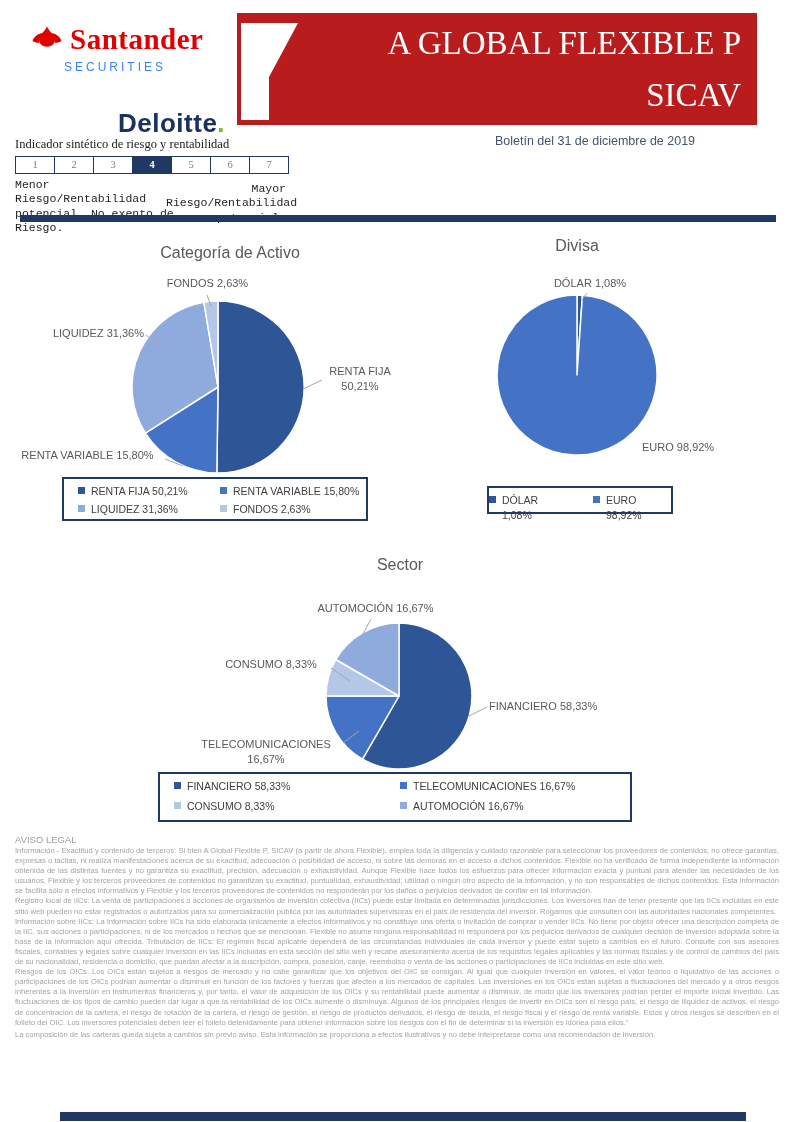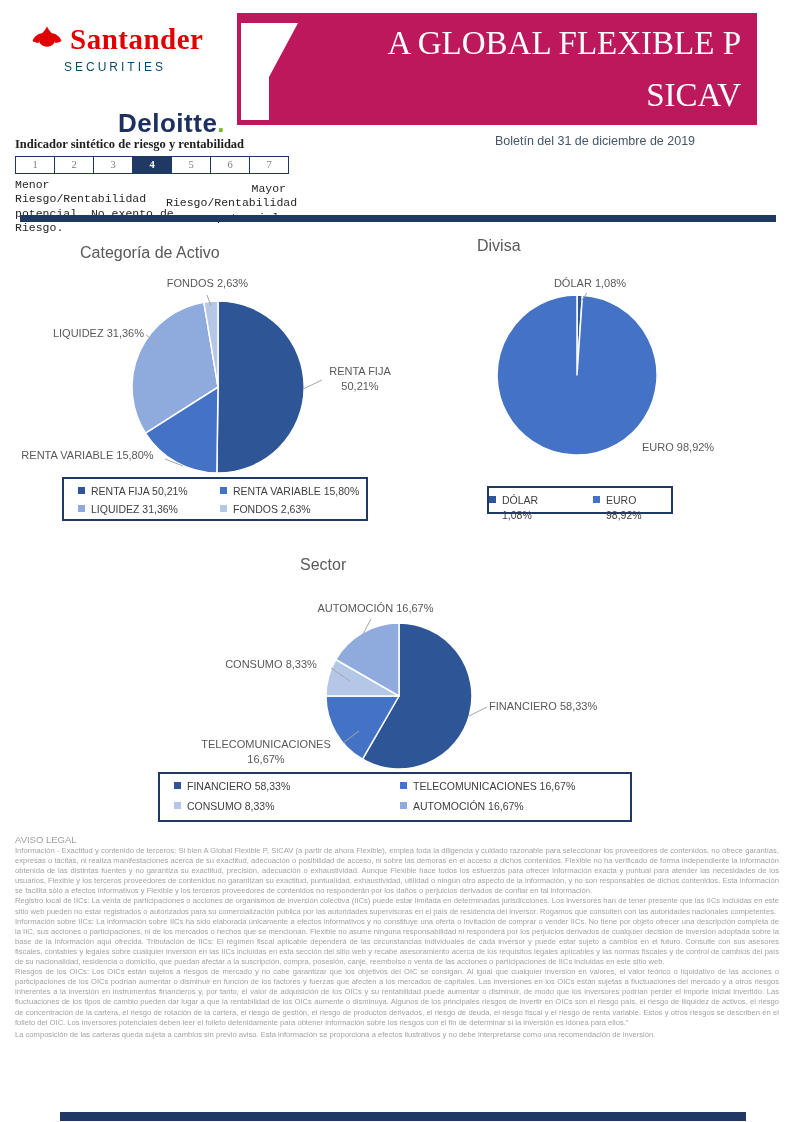--- a/index.html
+++ b/index.html
@@ -4,44 +4,44 @@
 <style>
   html,body{margin:0;padding:0;background:#e8e8e8;}
   .page{position:relative;width:794px;height:1122px;background:#ffffff;margin:0 auto;
         font-family:"Liberation Sans",sans-serif;overflow:hidden;}
   .abs{position:absolute;}
 
   
   .santander-wrap{left:30px;top:24px;display:flex;align-items:flex-start;gap:6px;}
   .santander-name{font-family:"Liberation Serif",serif;font-weight:bold;color:#e00000;
                   font-size:29px;line-height:30px;letter-spacing:.5px;}
-  .securities{left:64px;top:60px;color:#0c4a6e;font-size:12px;letter-spacing:3px;}
+  .securities{left:64px;top:60px;color:#3b82f6;font-size:12px;letter-spacing:3px;}
   .deloitte{left:118px;top:108px;font-size:26px;font-weight:bold;color:#1b3161;letter-spacing:.5px;}
   .deloitte .dot{color:#7ab929;}
-  .titlebox{left:237px;top:13px;width:520px;height:112px;background:#be185d;}
+  .titlebox{left:237px;top:13px;width:520px;height:112px;background:#b91c1c;}
   .titletext{position:absolute;right:16px;top:4px;text-align:right;color:#ffffff;
              font-family:"Liberation Serif",serif;font-size:33px;line-height:52px;white-space:pre-line;}
   .flag{position:absolute;left:4px;top:10px;}
   .bulletin{left:445px;top:134px;width:300px;text-align:center;color:#44546a;font-size:12.5px;}
 
   
-  .risk-title{left:15px;top:137px;font-family:"Liberation Serif",serif;font-weight:bold;
+  .risk-title{left:15px;top:137px;font-family:"Liberation Serif",serif;font-weight:normal;
               font-size:12.5px;color:#202020;}
   .risk-table{left:15px;top:156px;display:flex;}
   .risk-cell{width:38px;height:16px;border:1px solid #1f3864;margin-right:-1px;
              font-family:"Liberation Serif",serif;font-size:10.5px;color:#7f7f7f;
              text-align:center;line-height:16px;background:#fff;}
   .risk-cell.sel{background:#1f3864;color:#ffffff;font-weight:bold;}
   .risk-note{font-family:Liberation Mono, monospace;font-size:11.5px;color:#262626;line-height:1.25;}
   .note-left{left:15px;top:178px;width:160px;}
   .note-right{left:166px;top:182px;width:120px;text-align:right;}
   .separator{left:20px;top:215px;width:756px;height:7px;background:#1f3864;}
 
   
-  .chart-title{position:absolute;font-size:16px;color:#595959;text-align:left;}
+  .chart-title{position:absolute;font-size:16px;color:#595959;text-align:center;}
   .callout{position:absolute;font-size:11px;color:#595959;white-space:pre-line;line-height:1.35;}
   .ctr{text-align:center;} .rgt{text-align:right;}
   svg.pie{position:absolute;}
   .leaders{left:0;top:0;pointer-events:none;}
   .leaders line{stroke:#a6a6a6;stroke-width:1;}
 
   
   .legendbox{position:absolute;border:2px solid #1f3864;background:#fff;box-sizing:border-box;}
   .lg-grid{display:grid;grid-template-columns:50% 50%;row-gap:3px;padding:5px 4px 4px 14px;}
   .lg-row{display:flex;justify-content:center;gap:26px;padding-top:5px;}

